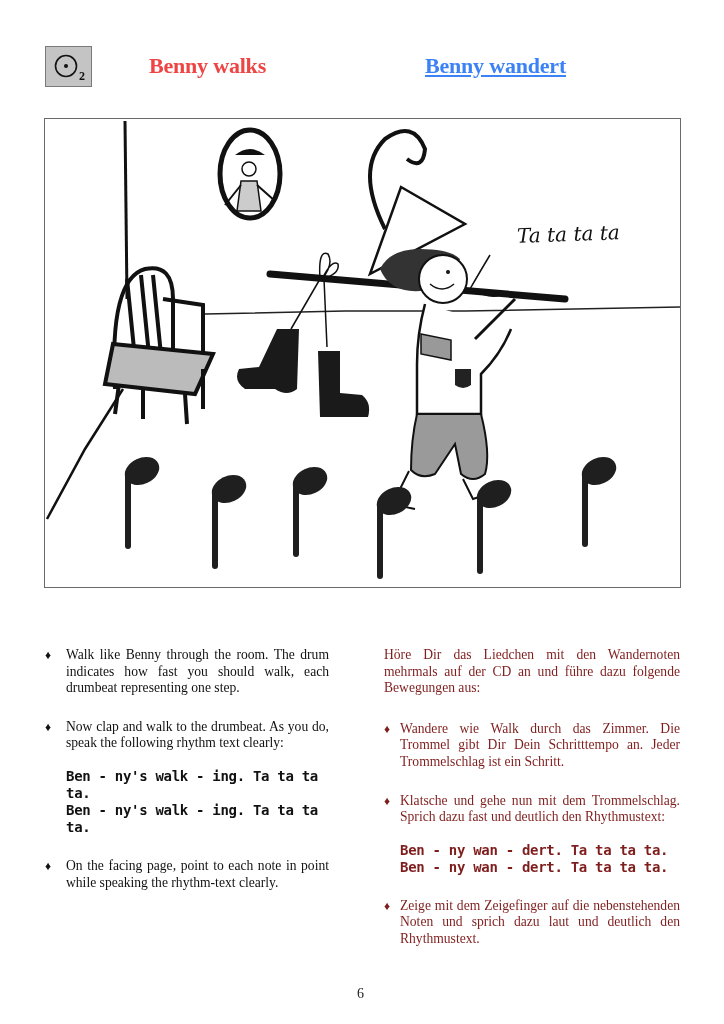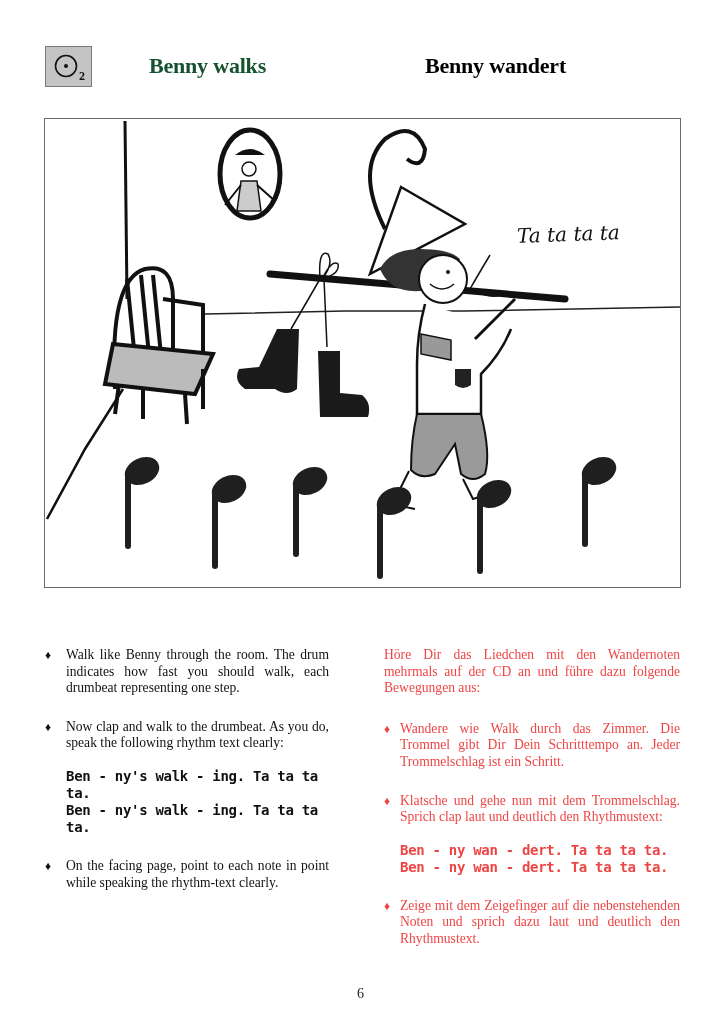--- a/index.html
+++ b/index.html
@@ -7,38 +7,38 @@
     width: 724px; height: 1024px; position: relative; overflow: hidden;
     font-family: "Liberation Serif", "DejaVu Serif", serif; color: #111;
   }
   .cd-badge {
     position: absolute; left: 45px; top: 46px; width: 47px; height: 41px;
     background: #c4c4c4; border: 1px solid #7a7a7a; box-sizing: border-box;
   }
   .cd-badge svg { position: absolute; left: 0; top: 0; }
   .title-en {
     position: absolute; left: 149px; top: 53px; font-weight: bold; font-size: 22px;
-    color: #14532d; letter-spacing: -0.2px;
+    color: #ef4444; letter-spacing: -0.2px;
   }
   .title-de {
     position: absolute; left: 425px; top: 53px; font-weight: bold; font-size: 22px;
-    color: #000000; letter-spacing: -0.2px;
+    color: #3b82f6; letter-spacing: -0.2px; text-decoration: underline;
   }
   .illustration {
     position: absolute; left: 44px; top: 118px; width: 637px; height: 470px;
     border: 1px solid #6a6a6a; box-sizing: border-box; background: #fff; overflow: hidden;
   }
   .illustration svg { position: absolute; left: 0; top: 0; }
   .speech {
     position: absolute; left: 472px; top: 103px; font-family: "DejaVu Serif", serif;
     font-style: italic; font-size: 20px; color: #111; transform: rotate(-2deg);
   }
   .col { position: absolute; top: 647px; width: 285px; font-size: 13.6px; line-height: 16.6px; }
   .col.en { left: 44px; color: #111; }
-  .col.de { left: 384px; width: 296px; color: #ef4444; }
+  .col.de { left: 384px; width: 296px; color: #7f1d1d; }
   .col p { margin: 0; text-align: justify; }
   .intro { margin-bottom: 24px !important; }
   .bullet { position: relative; padding-left: 22px; margin-bottom: 22px; }
   .bullet .diamond { position: absolute; left: 1px; top: 0; font-size: 12px; }
   .col.de .bullet { padding-left: 16px; }
   .col.de .bullet .diamond { left: 0; }
   .bullet p { text-align: justify; }
   .rhythm {
     margin: 16px 0 0 0; font-family: "DejaVu Sans Mono", monospace; font-weight: bold;
     font-size: 14px; line-height: 17px; letter-spacing: -0.3px;
@@ -163,21 +163,21 @@
 </div>
 
 <div class="col de">
   <p class="intro">Höre Dir das Liedchen mit den Wandernoten mehrmals auf der CD an und führe dazu folgende Bewegungen aus:</p>
   <div class="bullet">
     <span class="diamond">♦</span>
     <p>Wandere wie Walk durch das Zimmer. Die Trommel gibt Dir Dein Schritttempo an. Jeder Trommelschlag ist ein Schritt.</p>
   </div>
   <div class="bullet">
     <span class="diamond">♦</span>
-    <p>Klatsche und gehe nun mit dem Trommelschlag. Sprich clap laut und deutlich den Rhythmustext:</p>
+    <p>Klatsche und gehe nun mit dem Trommelschlag. Sprich dazu fast und deutlich den Rhythmustext:</p>
     <div class="rhythm">
       <div>Ben - ny wan - dert. Ta ta ta ta.</div>
       <div>Ben - ny wan - dert. Ta ta ta ta.</div>
     </div>
   </div>
   <div class="bullet">
     <span class="diamond">♦</span>
     <p>Zeige mit dem Zeigefinger auf die nebenstehenden Noten und sprich dazu laut und deutlich den Rhythmustext.</p>
   </div>
 </div>

